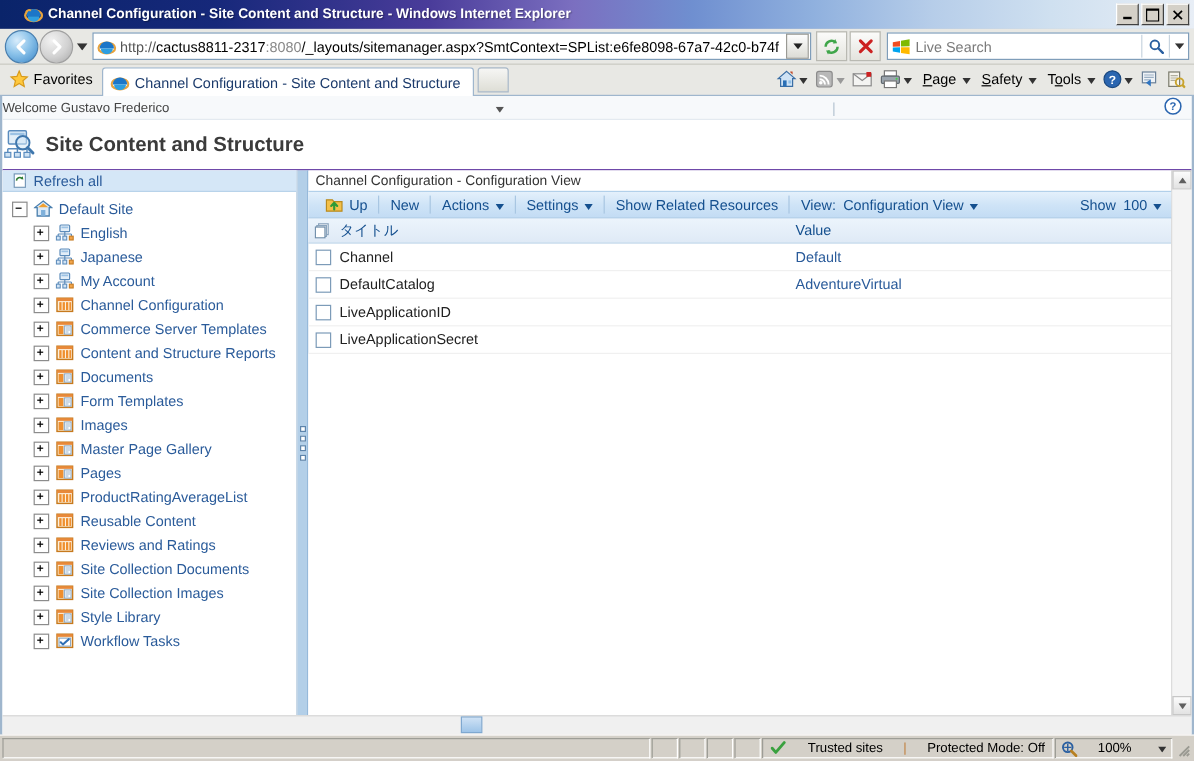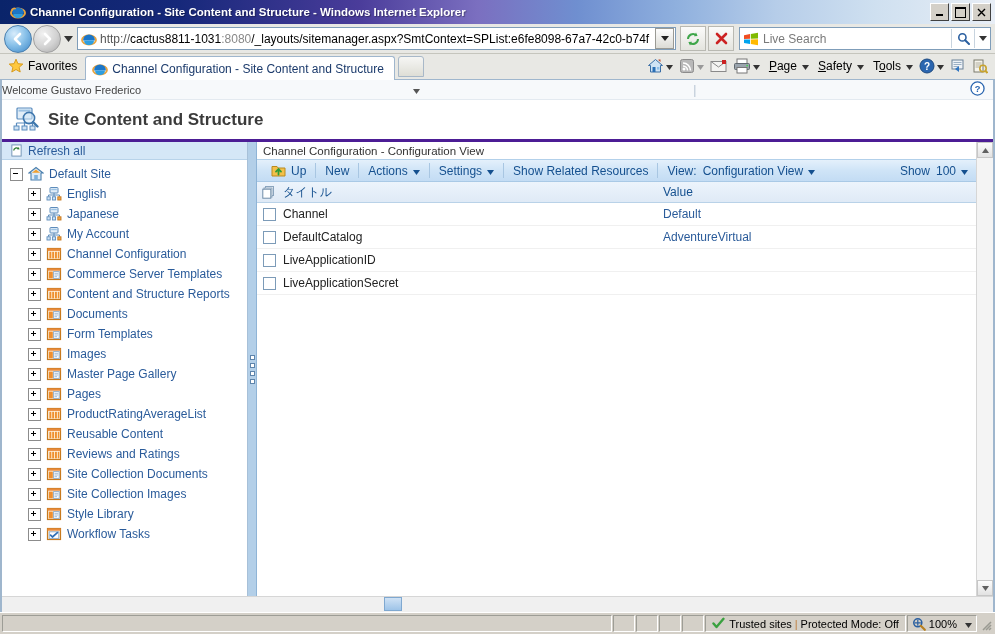--- a/index.html
+++ b/index.html
@@ -17,21 +17,21 @@
     flex-direction: column;
     background: #d4d0c8;
   }
 
   
   .titlebar {
     height: 24px;
     background: linear-gradient(to right, #0a246a 0%, #16287a 18%, #4a3c9a 36%, #7b6fc0 48%,
                                 #6f8fd0 58%, #8fb0de 68%, #b6cde9 78%, #cfe0f0 88%, #e8eef6 100%);
     display: flex; align-items: center;
-    padding-left: 10px;
+    padding-left: 20px;
     box-sizing: border-box;
     position: relative;
   }
   .titlebar .ie-logo { width: 16px; height: 16px; margin-right: 4px; flex: none; }
   .titlebar .title-text {
     color: #ffffff; font-weight: bold; font-size: 11.5px;
     white-space: nowrap; text-shadow: 1px 1px 1px rgba(0,0,0,.35);
   }
   .winbtns { position: absolute; right: 4px; top: 3px; display: flex; gap: 2px; }
   .winbtn {
@@ -167,23 +167,23 @@
   .sp-welcome {
     height: 20px; background: #f7f9fb;
     display: flex; align-items: center; justify-content: space-between;
     padding-right: 8px; box-sizing: border-box;
     border-bottom: 1px solid #e4eaf0;
   }
   .sp-welcome .wtext { font-size: 11px; color: #444; }
   .sp-welcome .wsep { color:#b6c4d2; margin: 0 6px; }
   .sp-header {
     height: 42px; background: #ffffff;
-    display: flex; align-items: center; padding-left: 10px;
+    display: flex; align-items: center; 
     box-sizing: border-box;
-    border-bottom: 3px solid #4c1d95;
+    border-bottom: 1px solid #4c1d95;
   }
   .sp-header .hicon { width: 28px; height: 28px; margin-right: 8px; flex:none; }
   .sp-header .htitle {
     font-size: 17px; color: #3b3b3b; font-weight: bold;
   }
 
   .workarea { flex: 1 1 auto; display: flex; min-height: 0; }
 
   
   .treepane {
@@ -309,21 +309,21 @@
 
   
   .statusbar {
     height: 22px; flex: none; background: #d4d0c8;
     display: flex; align-items: stretch; padding: 2px 2px; box-sizing: border-box;
     border-top: 1px solid #ffffff;
   }
   .sb-pane {
     border: 1px solid; border-color: #9d9d96 #ffffff #ffffff #9d9d96;
     display: flex; align-items: center; box-sizing: border-box;
-    padding: 0 4px; font-size: 11px; color: #000;
+    padding: 0 4px; font-size: 11px; color: #000; gap: 14px;
   }
   .sb-main { flex: 1 1 auto; }
   .sb-sm { width: 22px; flex: none; margin-left: 1px; }
   .sb-zone { flex: none; margin-left: 1px; padding: 0 6px; }
   .sb-zone .ok { width: 13px; height: 13px; margin-right: 4px; }
   .sb-zone .zsep { color: #c08040; margin: 0 3px; }
   .sb-zoom { flex: none; margin-left: 1px; padding: 0 4px; display:flex; align-items:center; }
   .sb-zoom .zicon { width: 14px; height: 14px; margin-right: 3px; }
   .sb-zoom .zarrow { margin-left: 8px; }
   .sb-grip { width: 16px; flex:none; display:flex; align-items:flex-end; justify-content:flex-end; }
@@ -372,21 +372,21 @@
           <path d="M0 0 L9 0 L4.5 6 Z" fill="#333"></path>
         </svg>
     </div>
 
     <div class="addr-wrap">
       <svg class="addr-ie" viewBox="0 0 16 16">
         <ellipse cx="8" cy="9" rx="7" ry="4.6" fill="none" stroke="#e8a33d" stroke-width="1.8"></ellipse>
         <path d="M2 9.5a6 6 0 1 1 12 0z" fill="#1c76c8"></path>
         <path d="M3 9.5h10c0 3-2.4 4.6-5 4.6-2.1 0-3.8-1-4.6-2.6z" fill="#2e9ee0"></path>
       </svg>
-      <div class="addr-text"><span>http://</span><b>cactus8811-1031</b><span class="addr-host-dim">:8080</span><b>/_layouts/sitemanager.aspx?SmtContext=SPList:e6fe8098-67a7-42c0-b74f</b></div>
+      <div class="addr-text"><span>http://</span><b>cactus8811-2317</b><span class="addr-host-dim">:8080</span><b>/_layouts/sitemanager.aspx?SmtContext=SPList:e6fe8098-67a7-42c0-b74f</b></div>
       <div class="addr-drop">
         <svg width="8" height="5" viewBox="0 0 8 5">
             <path d="M0 0 L8 0 L4 5 Z" fill="#222"></path>
           </svg>
       </div>
     </div>
 
     <div class="iconbtn">
       <svg width="16" height="16" viewBox="0 0 16 16">
         <path d="M3 8a5 5 0 0 1 8.3-3.7" fill="none" stroke="#3fa64a" stroke-width="2"></path>

